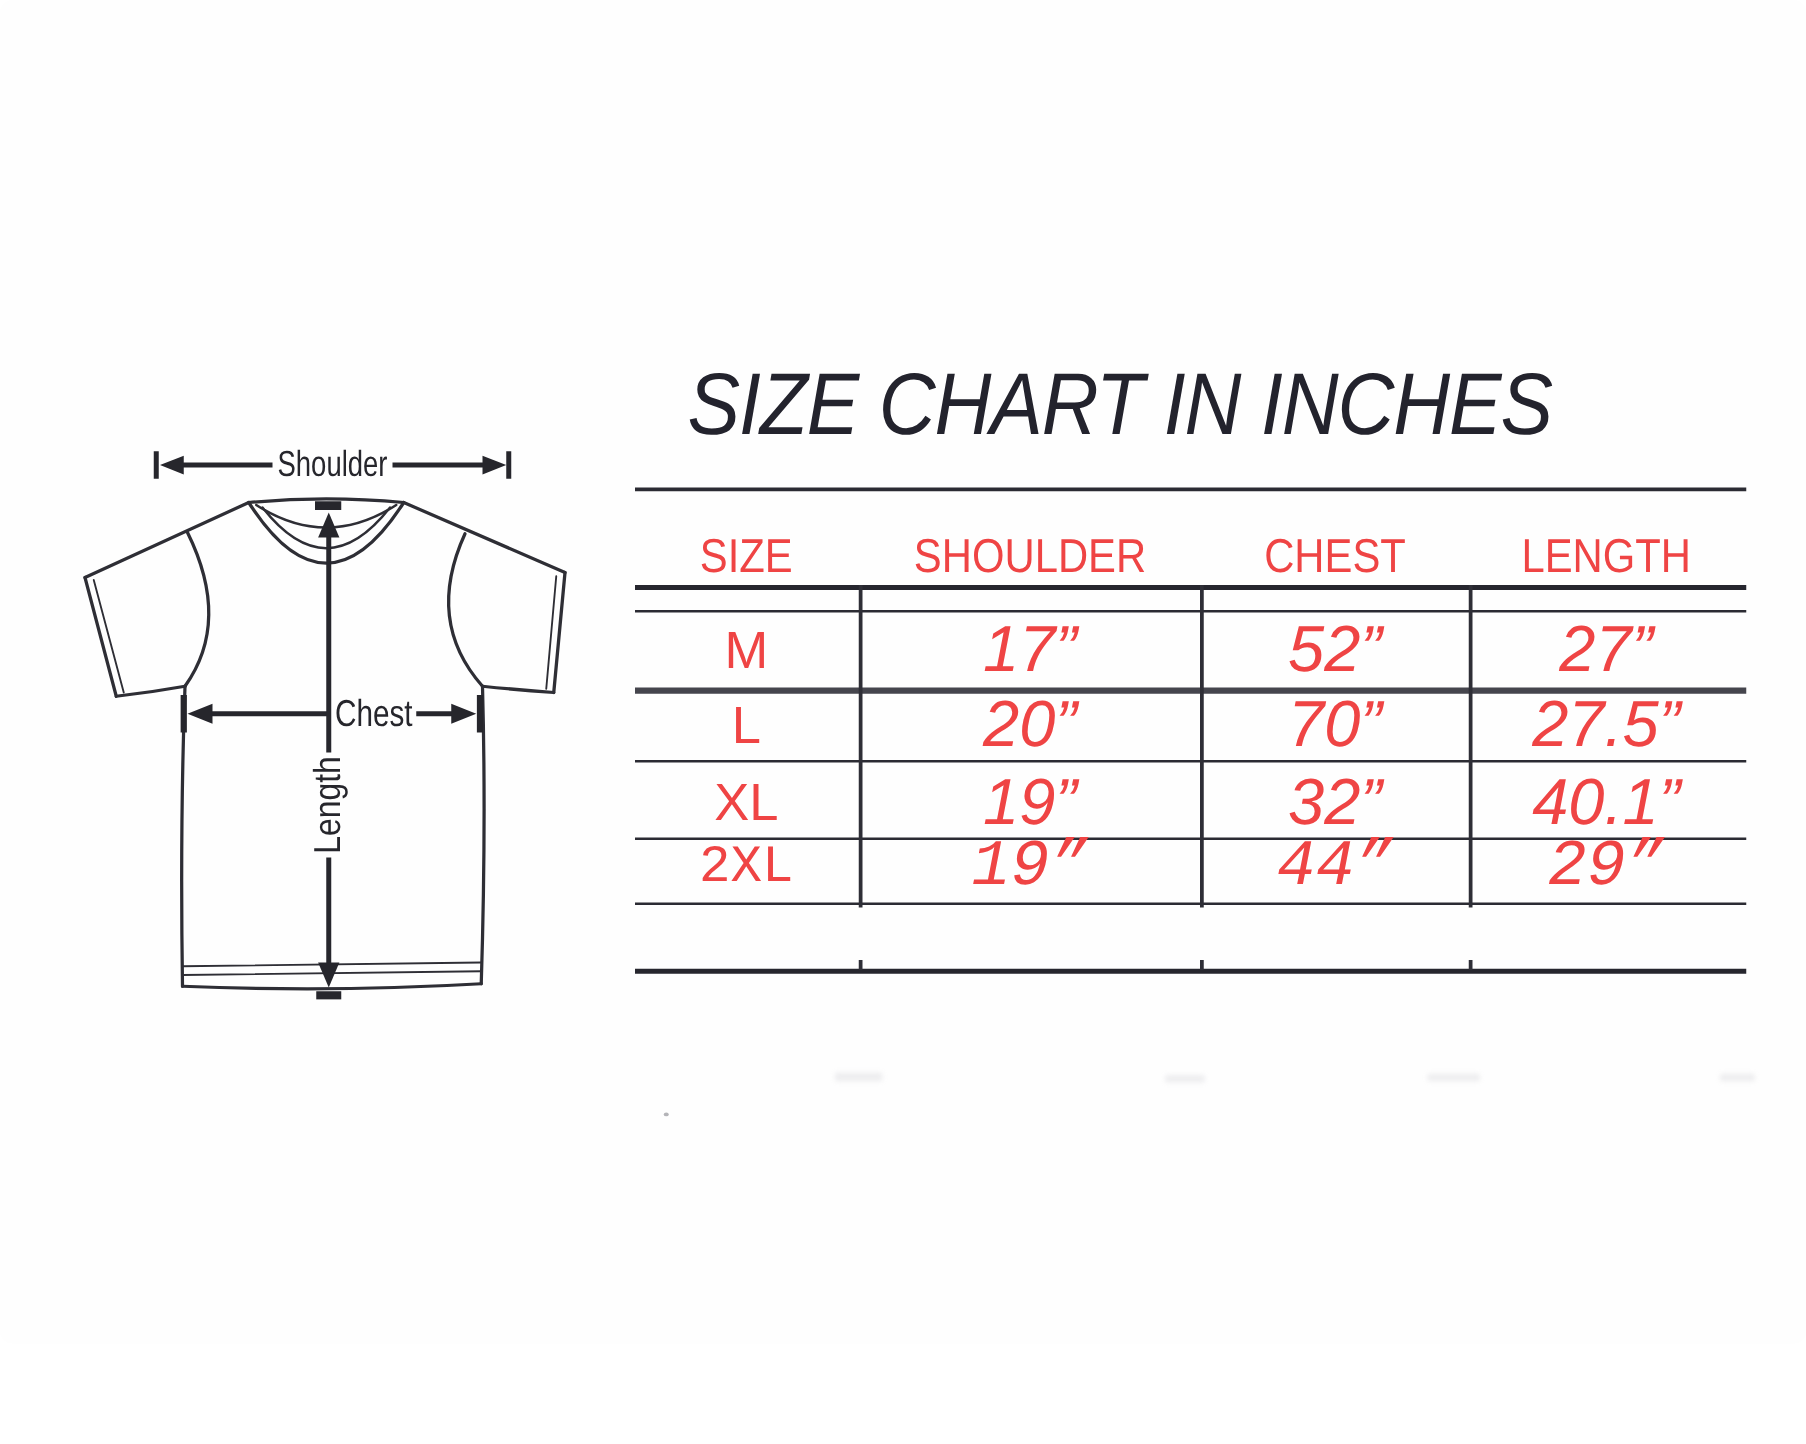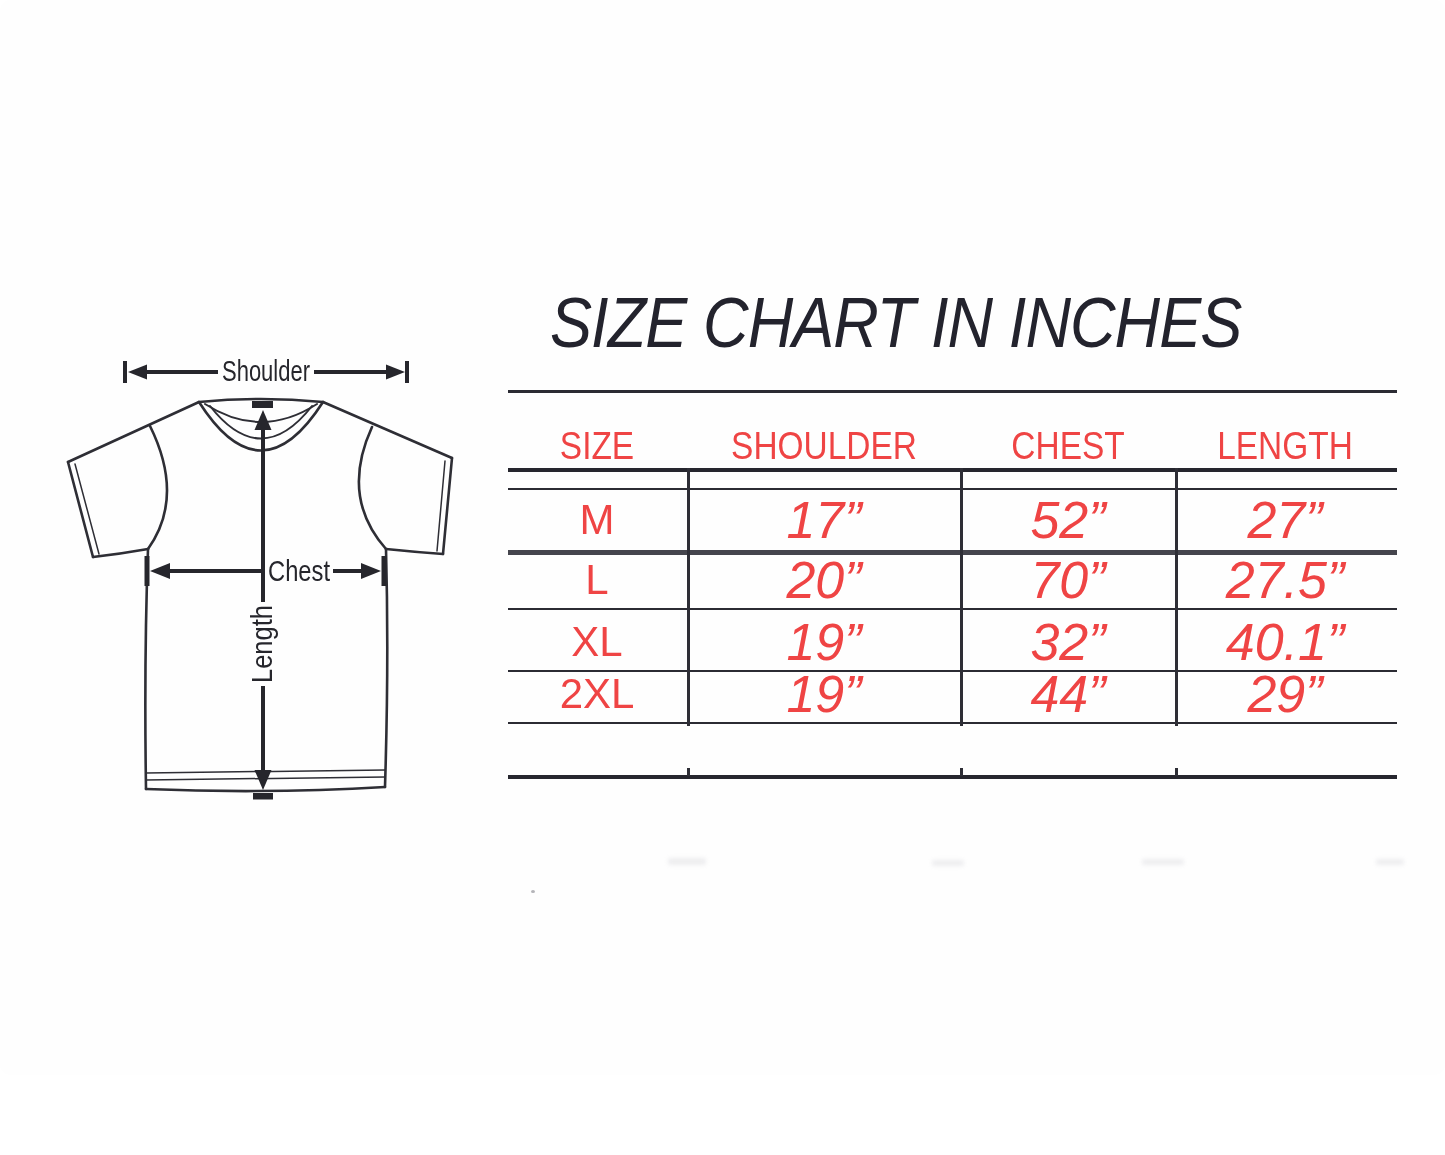--- a/index.html
+++ b/index.html
@@ -30,21 +30,21 @@
   .vtick{position:absolute;top:378px;height:8px;width:3px;background:#2e2e36;}
   .cell{
     position:absolute;transform:translate(-50%,-50%);white-space:nowrap;
     color:#ef4444;text-align:center;
   }
   .hdr{font-size:38px;}
   .hdr .cond{display:inline-block;transform:scaleX(0.88);}
   .size-label{font-size:42px;}
   .val{font-size:52px;font-style:italic;}
   .cx1{left:89px;}.cx2{left:316px;}.cx3{left:560px;}.cx4{left:777px;}
-  .ry-h{top:56px;}.ry-m{top:130px;}.ry-l{top:190px;}.ry-xl{top:252px;}.ry-2xl{top:304px;}
+  .ry-h{top:56px;}.ry-m{top:130px;}.ry-l{top:190px;}.ry-xl{top:252px;}.ry-2xl{top:304px;font-family:Liberation Mono, monospace;}
   
   .ghost{position:absolute;background:rgba(150,150,160,0.16);filter:blur(2px);border-radius:2px;}
   .dot{position:absolute;width:4px;height:3px;background:rgba(90,90,100,0.45);border-radius:50%;}
   
   #tshirt-svg{position:absolute;left:40px;top:350px;}
   svg text{font-family:"Liberation Sans",sans-serif;}
 </style>
 </head>
 <body>
 

